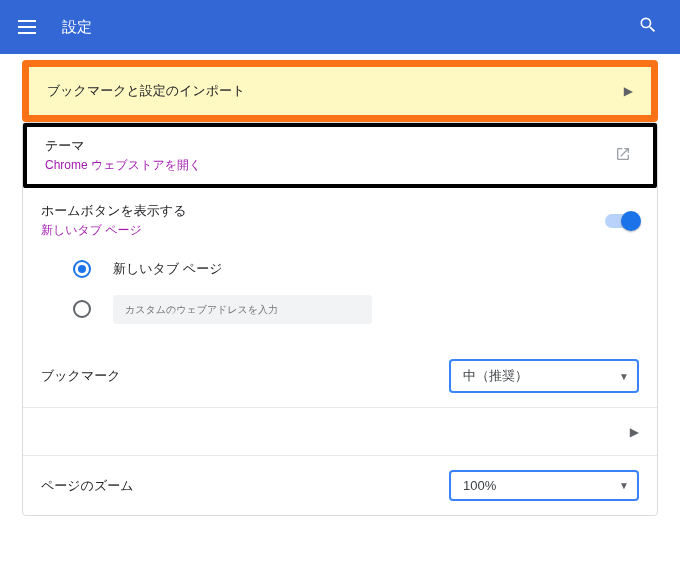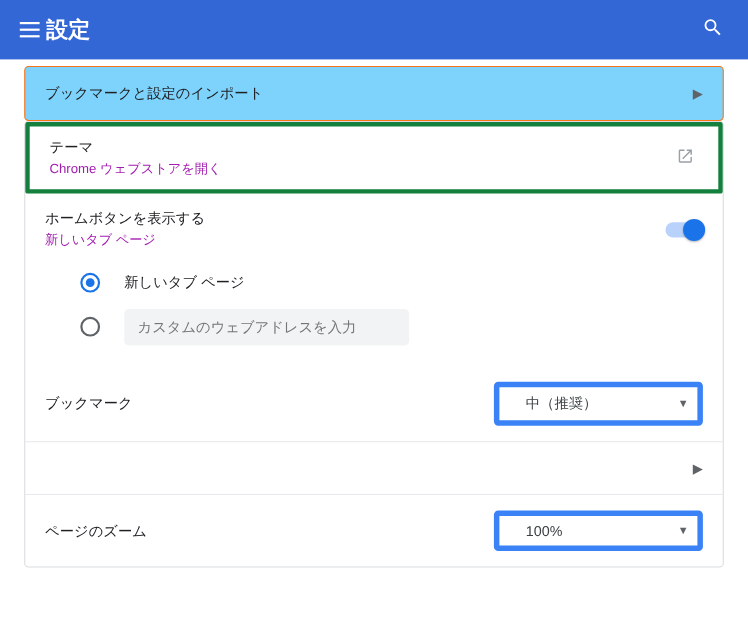--- a/index.html
+++ b/index.html
@@ -10,34 +10,34 @@
     width: 100%;
     height: 54px;
     background: #3367d6;
     color: #fff;
     display: flex;
     align-items: center;
     padding: 0 18px;
   }
   .toolbar .menu-btn { width: 24px; height: 24px; display: flex; flex-direction: column; justify-content: center; gap: 4px; cursor: pointer; }
   .toolbar .menu-btn span { display: block; height: 2px; width: 18px; background: #fff; }
-  .toolbar .title { font-size: 20px; font-weight: bold; }
+  .toolbar .title { margin-left: 20px; font-size: 15px; }
   .toolbar .spacer { flex: 1; }
   .toolbar .search-btn { width: 24px; height: 24px; cursor: pointer; }
   .toolbar .search-btn svg { width: 20px; height: 20px; fill: #fff; }
 
   
   .content { padding: 0 22px 0 22px; }
 
   
   .card {
     margin-top: 6px;
-    border: 1px solid #f97316;
-    border-radius: 4px;
-    background: #7dd3fc;
+    border: 7px solid #f97316;
+    border-radius: 4px;
+    background: #fef9c3;
   }
   .row {
     display: flex;
     align-items: center;
     padding: 14px 18px;
     min-height: 48px;
     color: #202124;
     font-size: 13px;
   }
   .row .arrow { color: #5f6368; font-size: 12px; }
@@ -52,21 +52,21 @@
 
   
   .settings-card {
     border: 1px solid #dadce0;
     border-radius: 4px;
     background: #fff;
   }
 
   
   .highlight {
-    border: 4px solid #15803d;
+    border: 4px solid #000000;
     border-radius: 2px;
   }
   .settings-card .row + .row { border-top: 1px solid #e8eaed; }
   .settings-card .no-border-top { border-top: none !important; }
 
   .two-line { display: flex; flex-direction: column; gap: 2px; }
   .two-line .primary { font-size: 13px; color: #202124; }
   .two-line .secondary { font-size: 12px; color: #a21caf; }
 
   .ext-icon svg { width: 16px; height: 16px; fill: #9aa0a6; }
@@ -81,30 +81,30 @@
   .radio-group { padding: 6px 18px 16px 50px; }
   .radio-item { display: flex; align-items: center; min-height: 40px; gap: 22px; font-size: 13px; color: #202124; }
   .radio-outer { width: 18px; height: 18px; border: 2px solid #5f6368; border-radius: 50%; position: relative; flex-shrink:0; }
   .radio-outer.checked { border-color: #1a73e8; }
   .radio-outer.checked::after { content:""; position:absolute; top:3px; left:3px; width:8px; height:8px; border-radius:50%; background:#1a73e8; }
   .custom-input {
     background: #f1f3f4;
     border: none;
     border-radius: 4px;
     padding: 9px 12px;
-    font-size: 13px;
+    font-size: 10px;
     color: #5f6368;
     width: 259px;
   }
 
   
   .select-box {
-    border: 5px solid #3b82f6;
-    border-radius: 4px;
-    padding: 6px 8px 6px 24px;
+    border: 2px solid #3b82f6;
+    border-radius: 4px;
+    padding: 6px 8px 6px 12px;
     min-width: 190px;
     font-size: 13px;
     color: #3c4043;
     display: flex;
     align-items: center;
     justify-content: space-between;
     background: #fff;
   }
   .select-box .caret { color: #5f6368; font-size: 10px; margin-left: 40px; }
 

